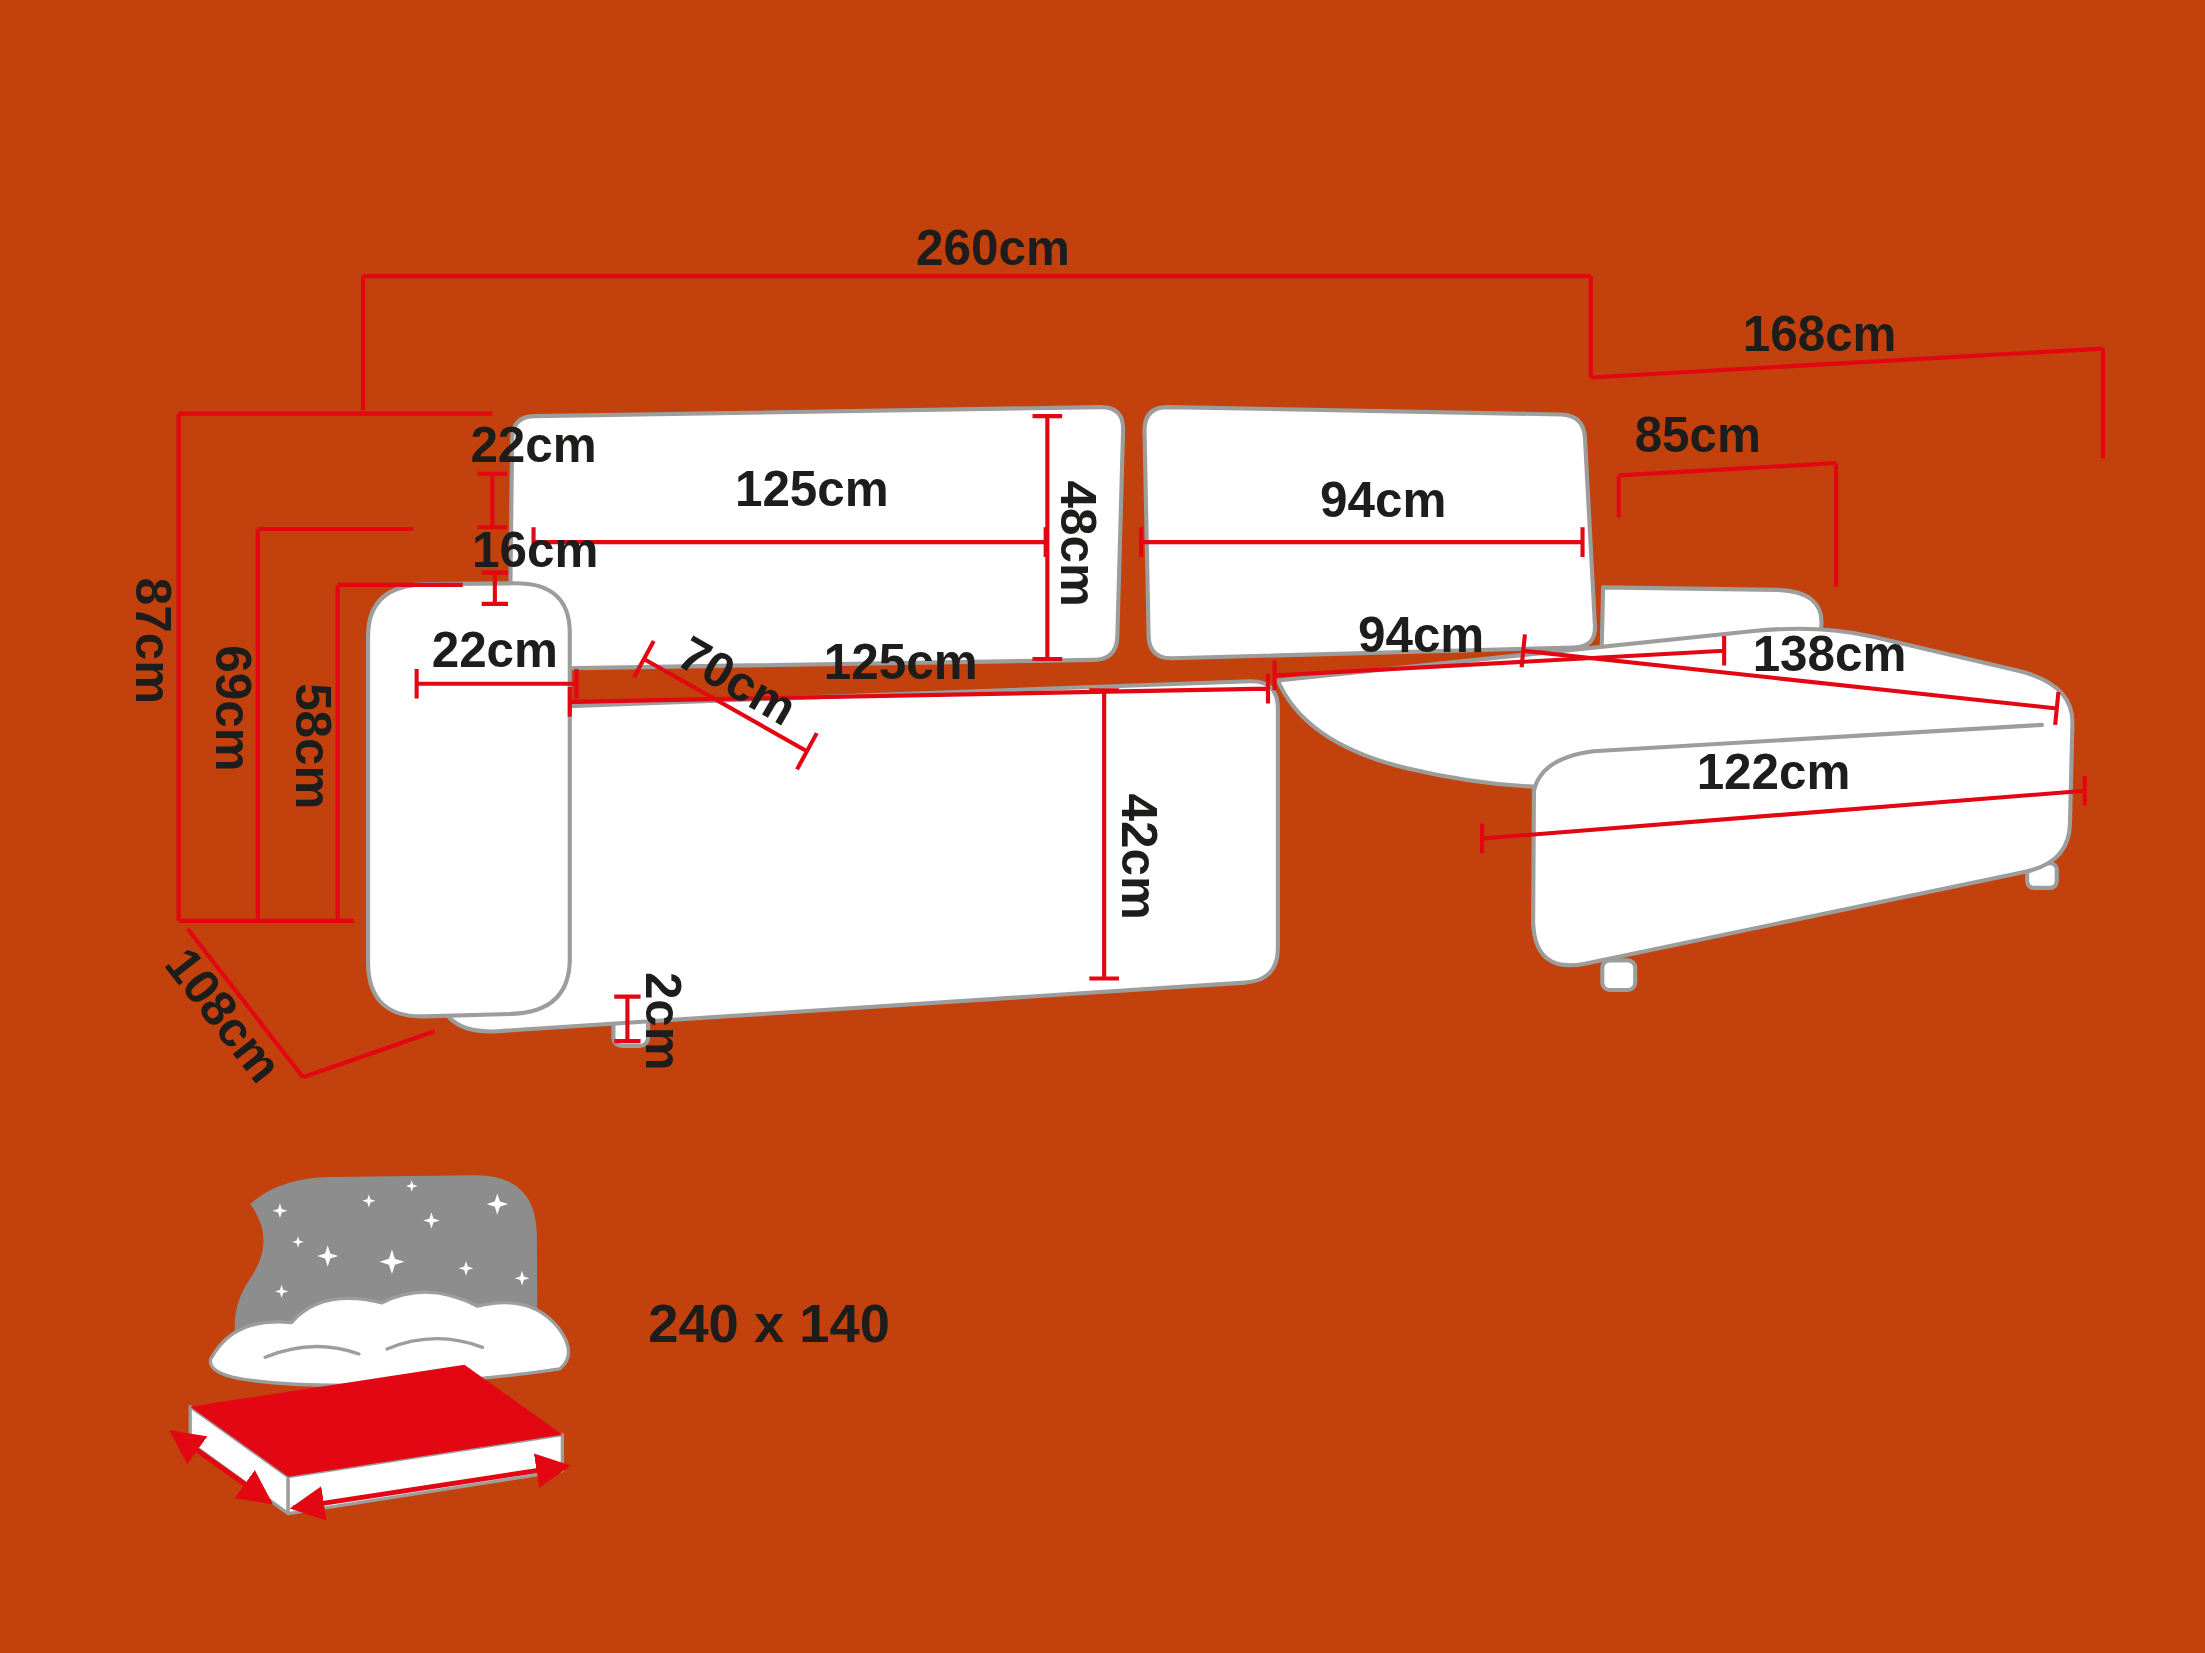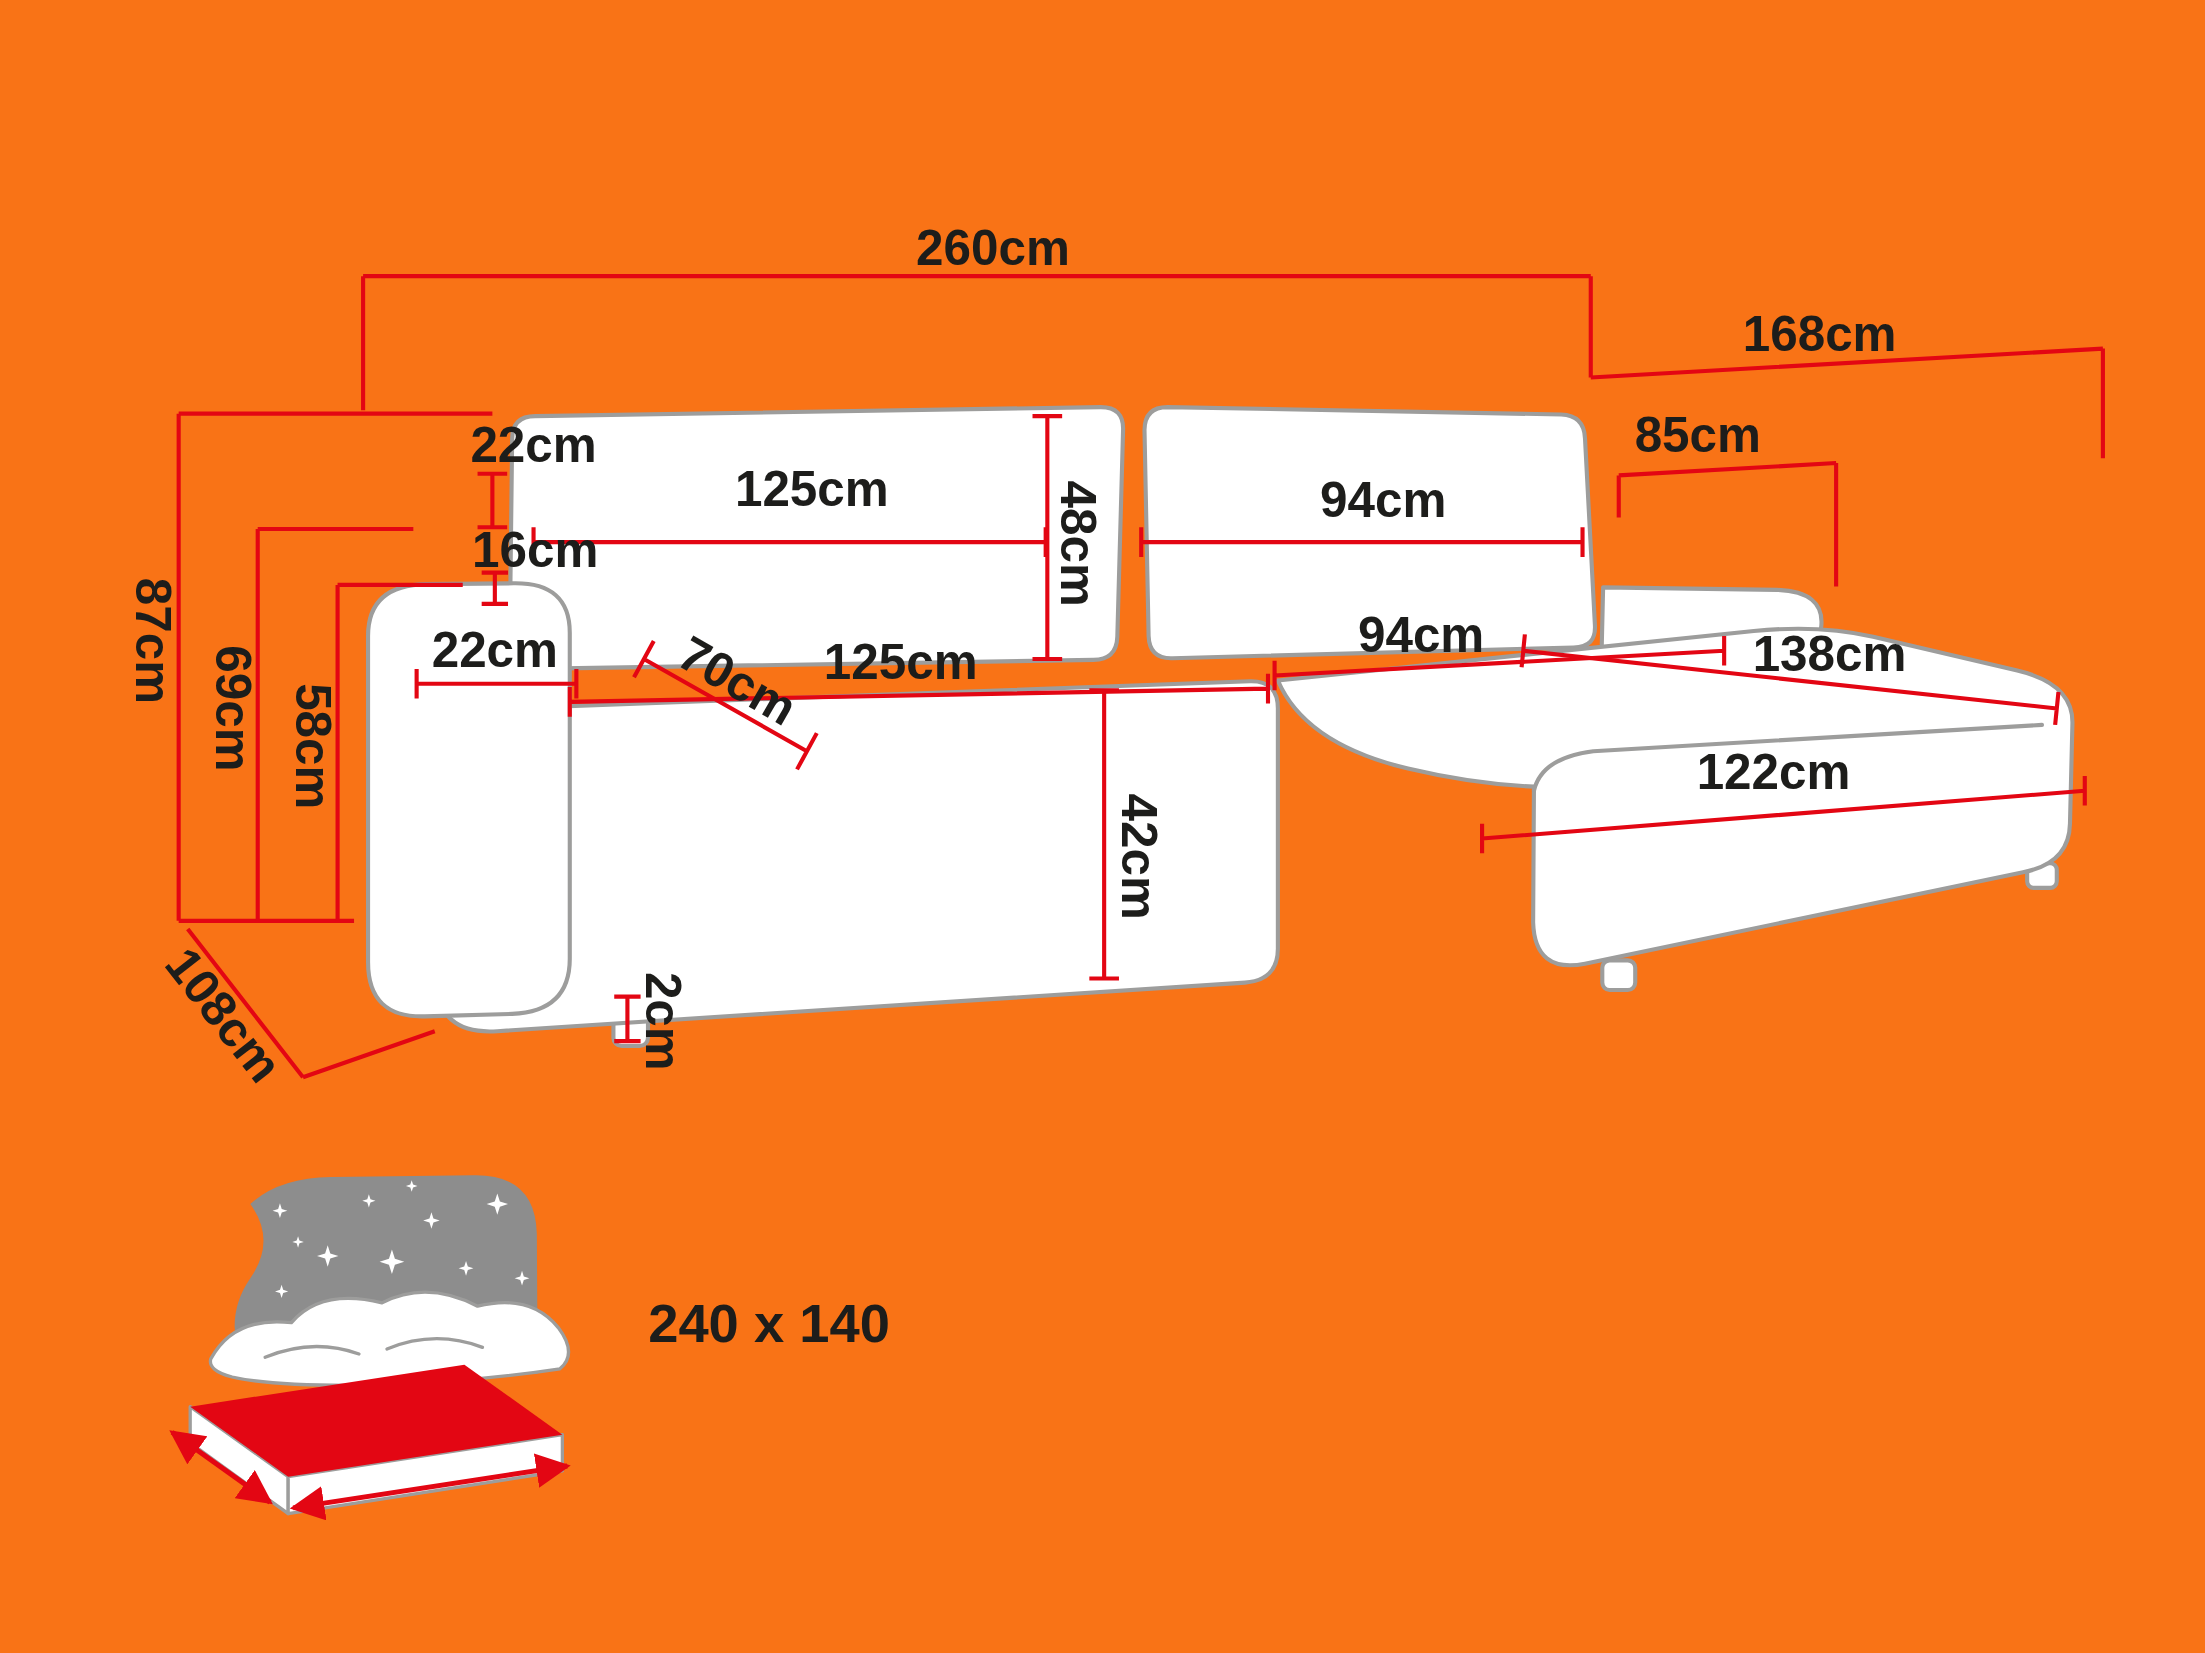--- a/index.html
+++ b/index.html
@@ -1,16 +1,16 @@
 <!DOCTYPE html>
 <html style="--red: #e30613; --gray: #9d9d9c; --ink: #1d1d1b; --headboard: #8d8d8d;font-size:13px"><head>
 <meta charset="utf-8">
 <style>
   html,body{margin:0;padding:0;background:#fff;}
-  .stage{width:2205px;height:1654px;position:relative;background:#f97316;overflow:hidden;}
+  .stage{width:2205px;height:1654px;position:relative;background:#c2410c;overflow:hidden;}
   svg{display:block;width:100%;height:100%;}
 
   
   .sofa path,.sofa rect{fill:#fff;stroke:var(--gray,#9d9d9c);stroke-width:5;stroke-linejoin:round;stroke-linecap:round;}
   .sofa .inner{fill:none;}
 
   
   .dims path{fill:none;stroke:var(--red,#e30613);stroke-width:5;stroke-linecap:butt;}
 
   

